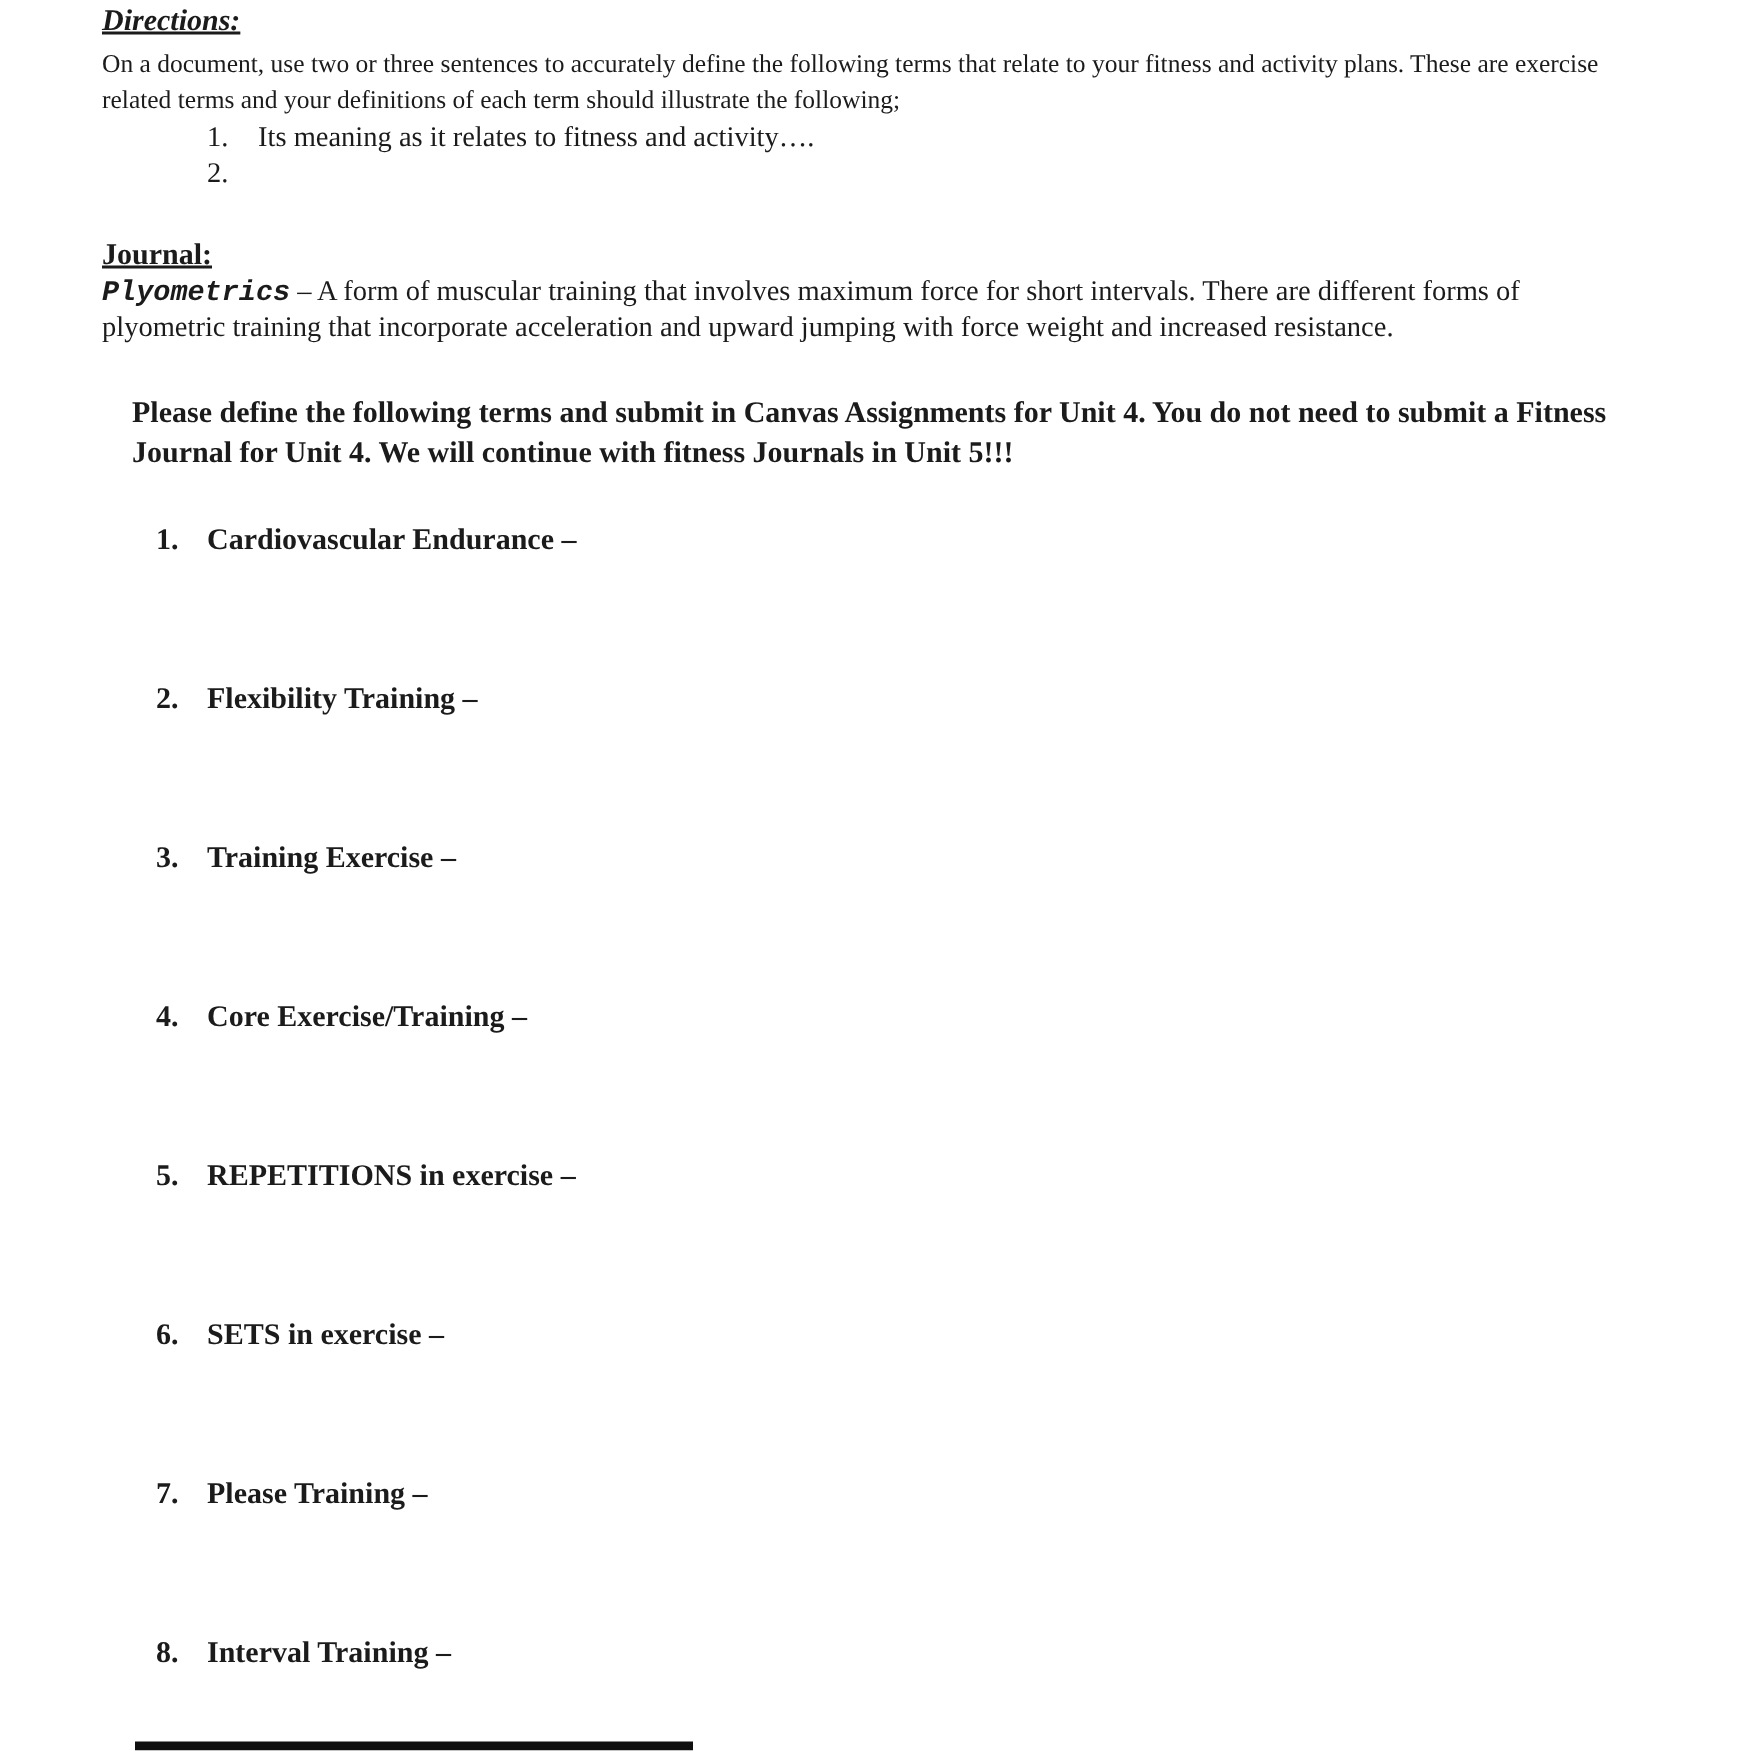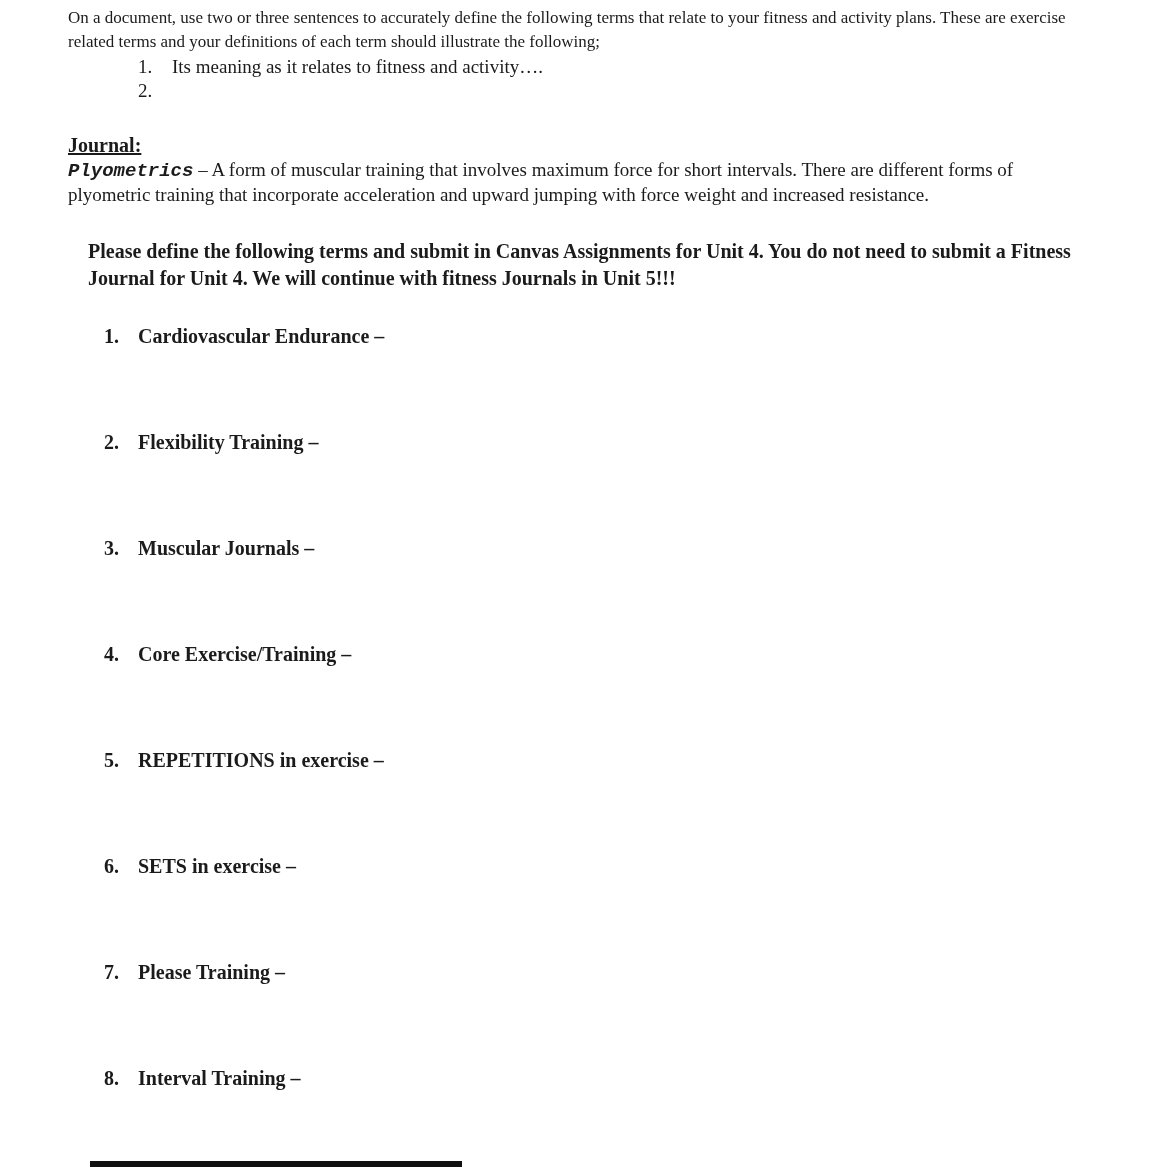--- a/index.html
+++ b/index.html
@@ -90,20 +90,21 @@
     height: 6px;
     background: #101010;
   }
 </style>
 </head>
 <body>
 
 <div class="page">
   <div class="content">
 
+    <div class="section-heading italic">Directions:</div>
 
     <p class="body-para">On a document, use two or three sentences to accurately define the following terms that relate to your fitness and activity plans. These are exercise related terms and your definitions of each term should illustrate the following;</p>
 
     <div class="criteria-list">
       <div class="criteria-item">
         <span class="num">1.</span>
         <span class="txt">Its meaning as it relates to fitness and activity….</span>
       </div>
       <div class="criteria-item">
         <span class="num">2.</span>
@@ -123,21 +124,21 @@
       <div class="term-item">
         <span class="num">1.</span>
         <span class="lbl">Cardiovascular Endurance –</span>
       </div>
       <div class="term-item">
         <span class="num">2.</span>
         <span class="lbl">Flexibility Training –</span>
       </div>
       <div class="term-item">
         <span class="num">3.</span>
-        <span class="lbl">Muscular Journals –</span>
+        <span class="lbl">Training Exercise –</span>
       </div>
       <div class="term-item">
         <span class="num">4.</span>
         <span class="lbl">Core Exercise/Training –</span>
       </div>
       <div class="term-item">
         <span class="num">5.</span>
         <span class="lbl">REPETITIONS in exercise –</span>
       </div>
       <div class="term-item">

